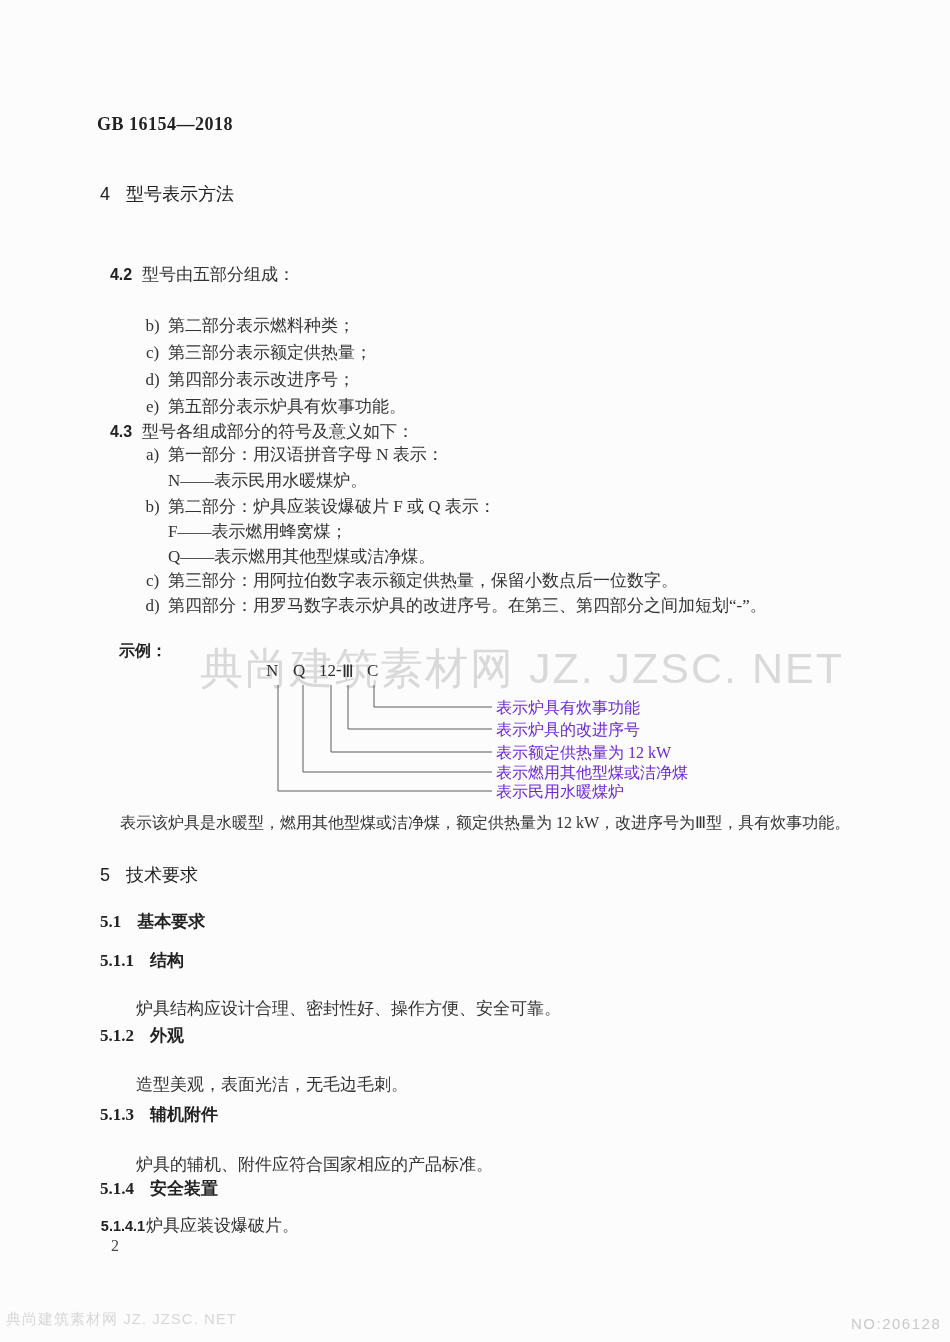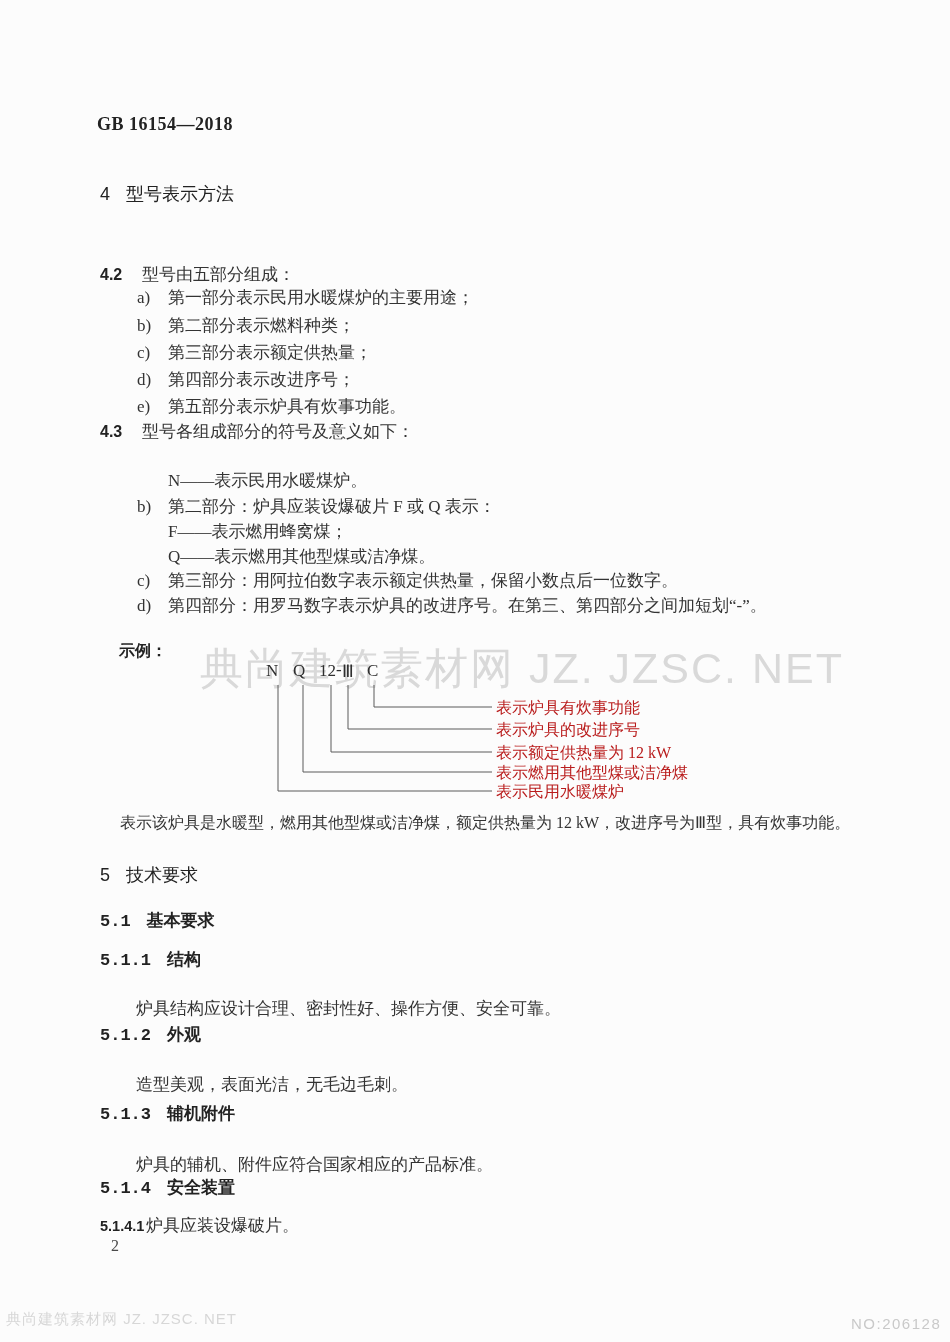--- a/index.html
+++ b/index.html
@@ -27,35 +27,35 @@
     font-size:15px;letter-spacing:1px;
     color:#d7d7d7;z-index:1;
   }
   .serial{
     left:851px;top:1315px;
     font-family:"Liberation Sans", sans-serif;
     font-size:15px;letter-spacing:1.5px;
     color:#c9c9c9;z-index:1;
   }
   
-  .txt{z-index:2;font-size:17px;line-height:22px;color:#333;}
+  .txt{z-index:2;font-size:17px;line-height:22px;color:#333;text-align:center;}
   .doc-code{left:97px;top:113px;font-weight:bold;font-size:18px;letter-spacing:.5px;color:#222;}
   .h1{font-family:"Liberation Sans", sans-serif;font-weight:normal;font-size:18px;color:#222;}
-  .h2{font-family:Liberation Mono, monospace;font-weight:bold;font-size:17px;color:#222;}
+  .h2{font-family:Liberation Serif, serif;font-weight:bold;font-size:17px;color:#222;}
   .hnum{display:inline-block;margin-right:16px;}
   .cnum{font-family:"Liberation Sans", sans-serif;font-weight:bold;display:inline-block;width:42px;font-size:16px;color:#222;}
   .cnum-long{font-family:"Liberation Sans", sans-serif;font-weight:bold;display:inline-block;width:46px;font-size:14.5px;color:#222;}
   .l-clause{left:100px;}
   .l-item{left:137px;}
   .l-def{left:168px;}
   .l-body{left:136px;margin-top:12px;}
   .item-label{display:inline-block;width:31px;}
   .ex-label{left:119px;top:641px;font-family:"Liberation Sans", sans-serif;font-weight:bold;font-size:16px;color:#222;z-index:2;text-align:right;}
   .code-token{position:absolute;font-size:17px;color:#2f2f2f;z-index:2;}
-  .diag-label{position:absolute;left:496px;font-size:16px;color:#b91c1c;z-index:2;white-space:nowrap;}
+  .diag-label{position:absolute;left:496px;font-size:16px;color:#6d28d9;z-index:2;white-space:nowrap;}
   .caption{left:120px;top:812px;font-size:16px;z-index:2;}
   .pagenum{left:111px;top:1237px;font-size:16px;color:#4a4a4a;z-index:2;}
   svg.connectors{position:absolute;left:270px;top:681px;z-index:2;}
 </style>
 </head>
 <body>
 
 <div id="page">
 
   <div class="abs wm-main">典尚建筑素材网 JZ. JZSC. NET</div>
@@ -65,40 +65,40 @@
   <div class="abs txt doc-code">GB 16154—2018</div>
 
   <div class="abs txt h1 l-clause" style="top:183px">
     <span class="hnum">4</span><span>型号表示方法</span>
   </div>
 
   <div class="abs txt l-clause" style="top:264px">
     <span class="cnum">4.2</span><span>型号由五部分组成：</span>
   </div>
 
-  <div class="abs txt l-item" style="top:287px">
-    <span class="item-label">a)</span><span>第一部分表示民用水暖煤炉的主要用途；</span>
-  </div>
   <div class="abs txt l-item" style="top:315px">
     <span class="item-label">b)</span><span>第二部分表示燃料种类；</span>
   </div>
   <div class="abs txt l-item" style="top:342px">
     <span class="item-label">c)</span><span>第三部分表示额定供热量；</span>
   </div>
   <div class="abs txt l-item" style="top:369px">
     <span class="item-label">d)</span><span>第四部分表示改进序号；</span>
   </div>
   <div class="abs txt l-item" style="top:396px">
     <span class="item-label">e)</span><span>第五部分表示炉具有炊事功能。</span>
   </div>
 
   <div class="abs txt l-clause" style="top:421px">
     <span class="cnum">4.3</span><span>型号各组成部分的符号及意义如下：</span>
   </div>
 
+  <div class="abs txt l-item" style="top:444px">
+    <span class="item-label">a)</span><span>第一部分：用汉语拼音字母 N 表示：</span>
+  </div>
   <div class="abs txt l-def" style="top:470px">
     <span>N——表示民用水暖煤炉。</span>
   </div>
   <div class="abs txt l-item" style="top:496px">
     <span class="item-label">b)</span><span>第二部分：炉具应装设爆破片 F 或 Q 表示：</span>
   </div>
   <div class="abs txt l-def" style="top:521px">
     <span>F——表示燃用蜂窝煤；</span>
   </div>
   <div class="abs txt l-def" style="top:546px">

